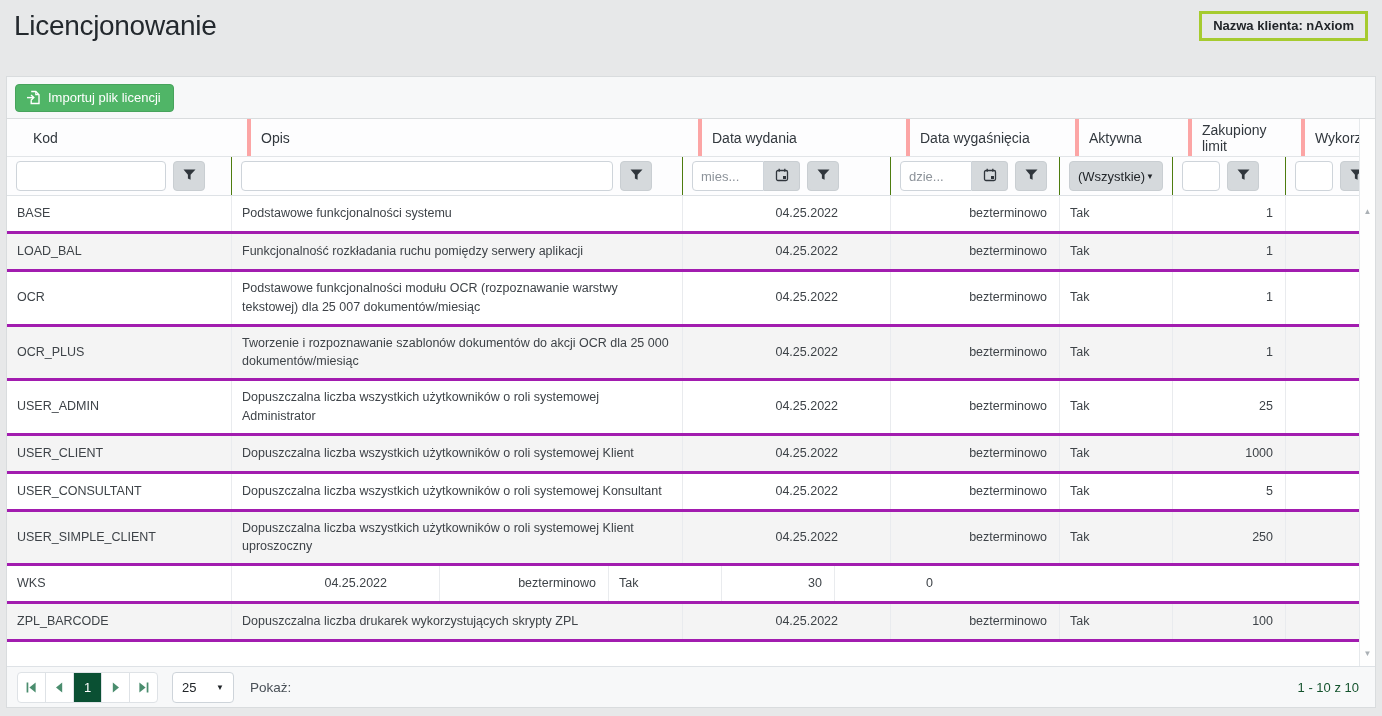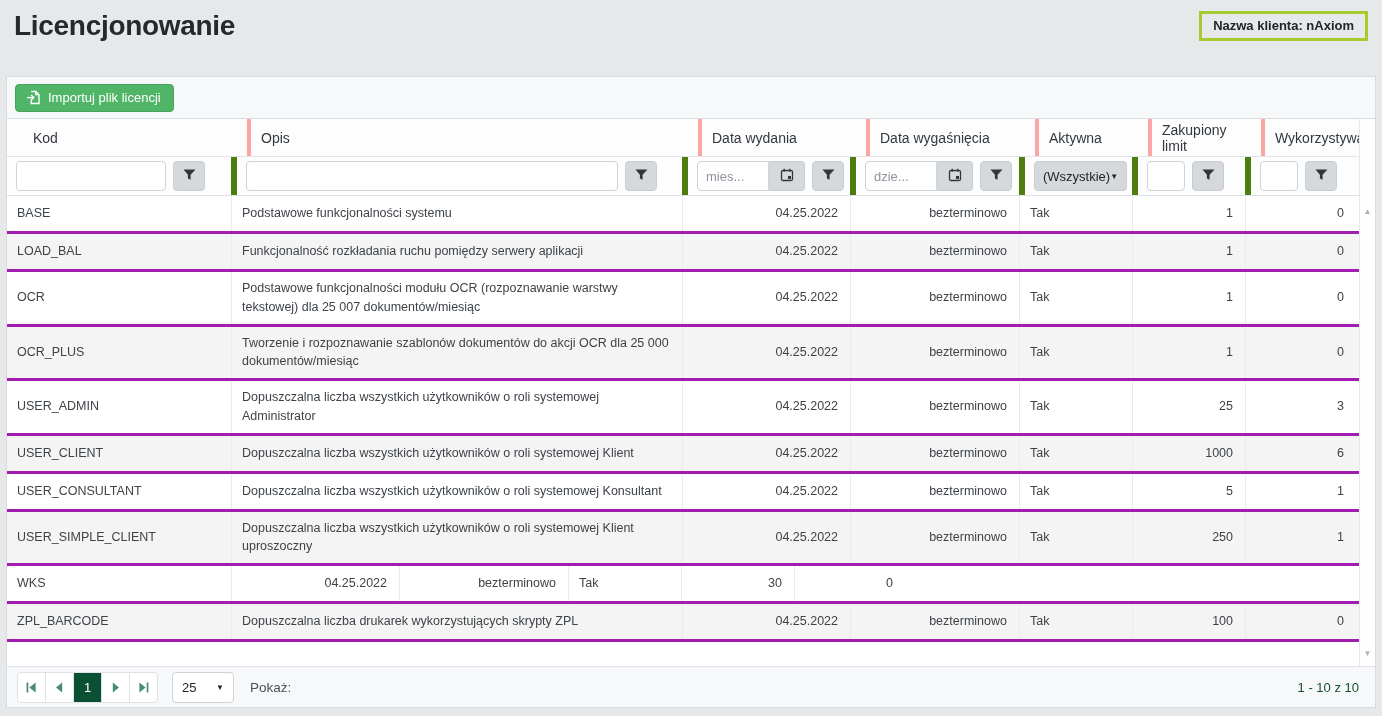--- a/index.html
+++ b/index.html
@@ -7,21 +7,21 @@
   body {
     background:#e7e8e9;
     font-family:"Liberation Sans", sans-serif;
     color:#212529;
   }
   
   .top {
     height:76px; padding:10px 14px 0 14px;
     display:flex; justify-content:space-between; align-items:flex-start;
   }
-  .page-title { font-size:28px; font-weight:700; color:#24292e; letter-spacing:-0.3px;text-align:center; }
+  .page-title { font-size:28px; font-weight:400; color:#24292e; letter-spacing:-0.3px;text-align:center; }
   .client-badge {
     border:3px solid var(--badge-border,#a6cb2f);
     padding:3px 11px; font-size:13px; font-weight:600; color:#212529;
     line-height:1.35; margin-top:1px;
   }
   
   .panel {
     margin:0 6px; height:632px; background:#f7f8f9;
     border:1px solid #d9dcde;
     display:flex; flex-direction:column;
@@ -37,32 +37,32 @@
   .btn-import .ic { display:inline-flex; }
   
   .grid {
     flex:1; position:relative; background:#fff;
     border-top:1px solid #d9dcde; overflow:hidden;
     display:flex; flex-direction:column;
   }
   .hrow, .frow { display:flex; background:#fdfdfe; flex-shrink:0; }
   .hrow { height:38px; border-bottom:1px solid #e2e5e8;padding-left:16px; }
   .frow { height:39px; border-bottom:1px solid #dee2e6; align-items:center; }
-  .c0{width:224px;} .c1{width:451px;} .c2{width:168px;} .c3{width:169px;}
+  .c0{width:224px;} .c1{width:451px;} .c2{width:168px;} .c3{width:169px;margin-left:40px;}
   .c4{width:113px;} .c5{width:113px;} .c6{width:114px;}
   .csp{width:16px; flex-shrink:0;}
   .hcell {
     display:flex; align-items:center; padding:0 10px;
     font-size:14px; color:#32383e; border-left:4px solid #fca5a5;
     cursor:pointer; flex-shrink:0;
   }
   .hcell:first-child { border-left:none; }
   .fcell {
     display:flex; align-items:center; gap:7px; padding:0 9px;
-    height:100%; border-left:6px solid #4d7c0f; flex-shrink:0;
+    height:100%; border-left:1px solid #4d7c0f; flex-shrink:0;
   }
   .fcell:first-child { border-left:none; }
   .f-input {
     height:30px; border:1px solid #ced4da; border-radius:4px;
     padding:0 8px; font-size:13px; background:#fff; min-width:0;
     font-family:"Liberation Sans", sans-serif; color:#3e4348;
   }
   .f-input::placeholder { color:#8d939a; }
   .w150{width:150px;} .w372{width:372px;} .w38{width:38px; padding:0 4px;}
   .btn-sq {

